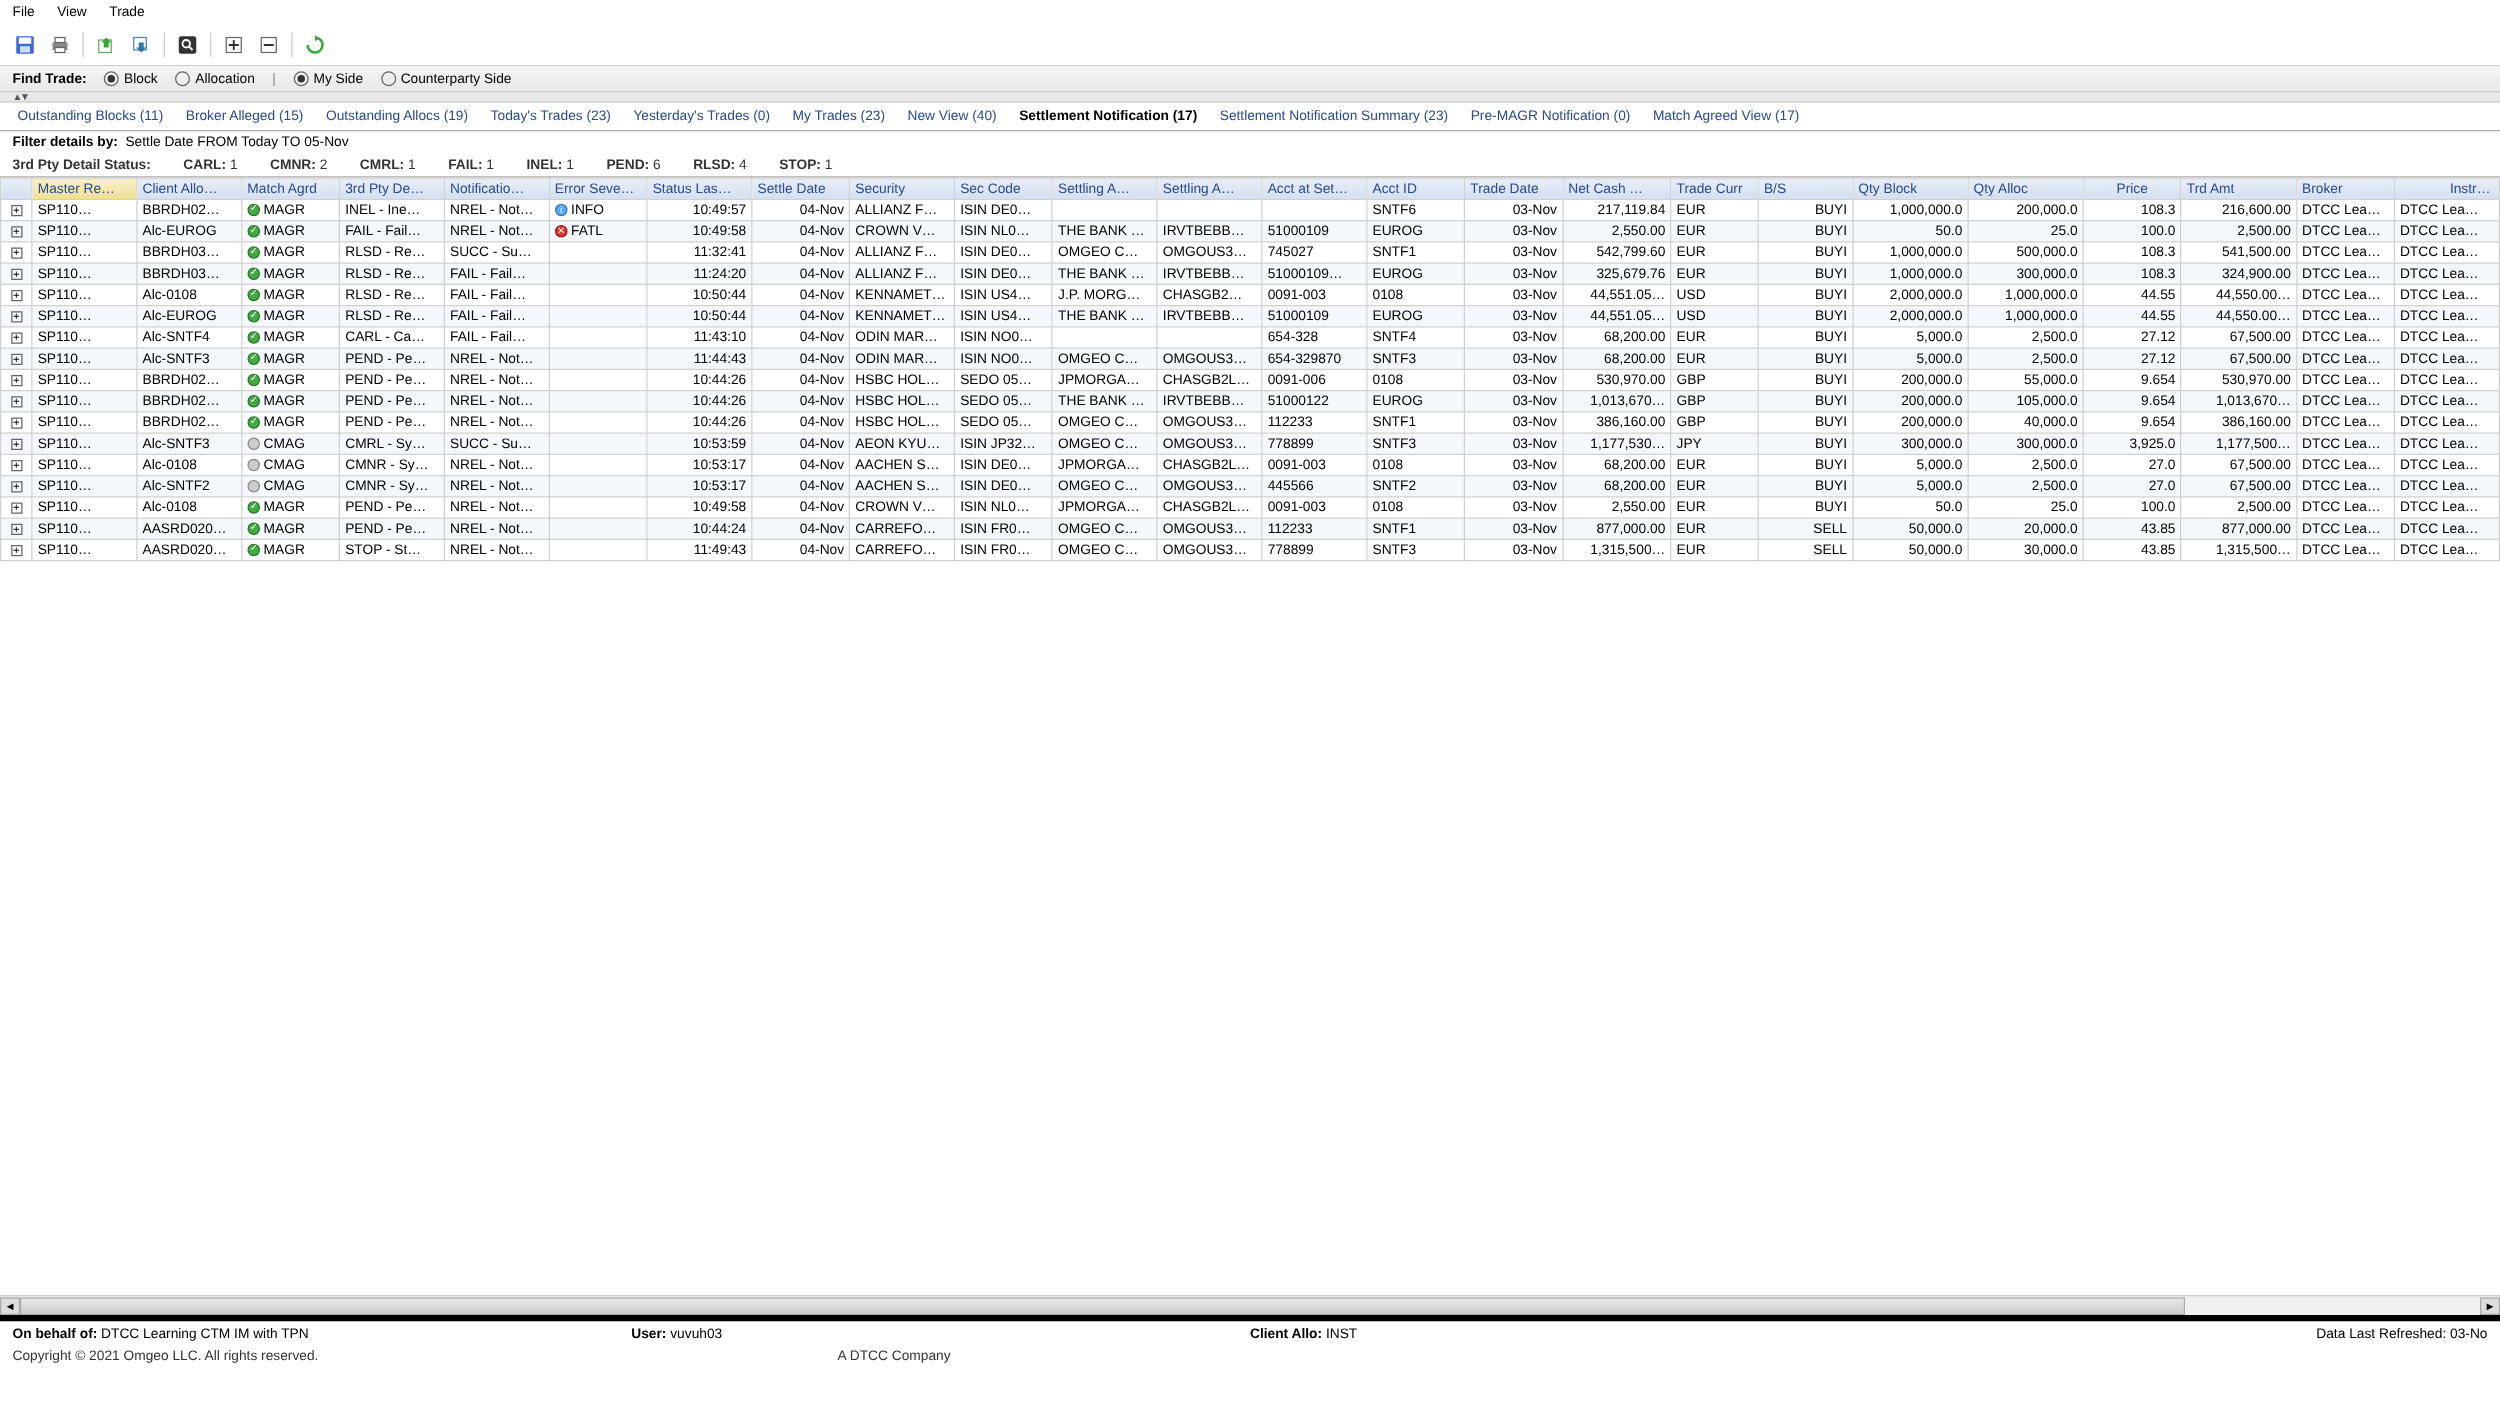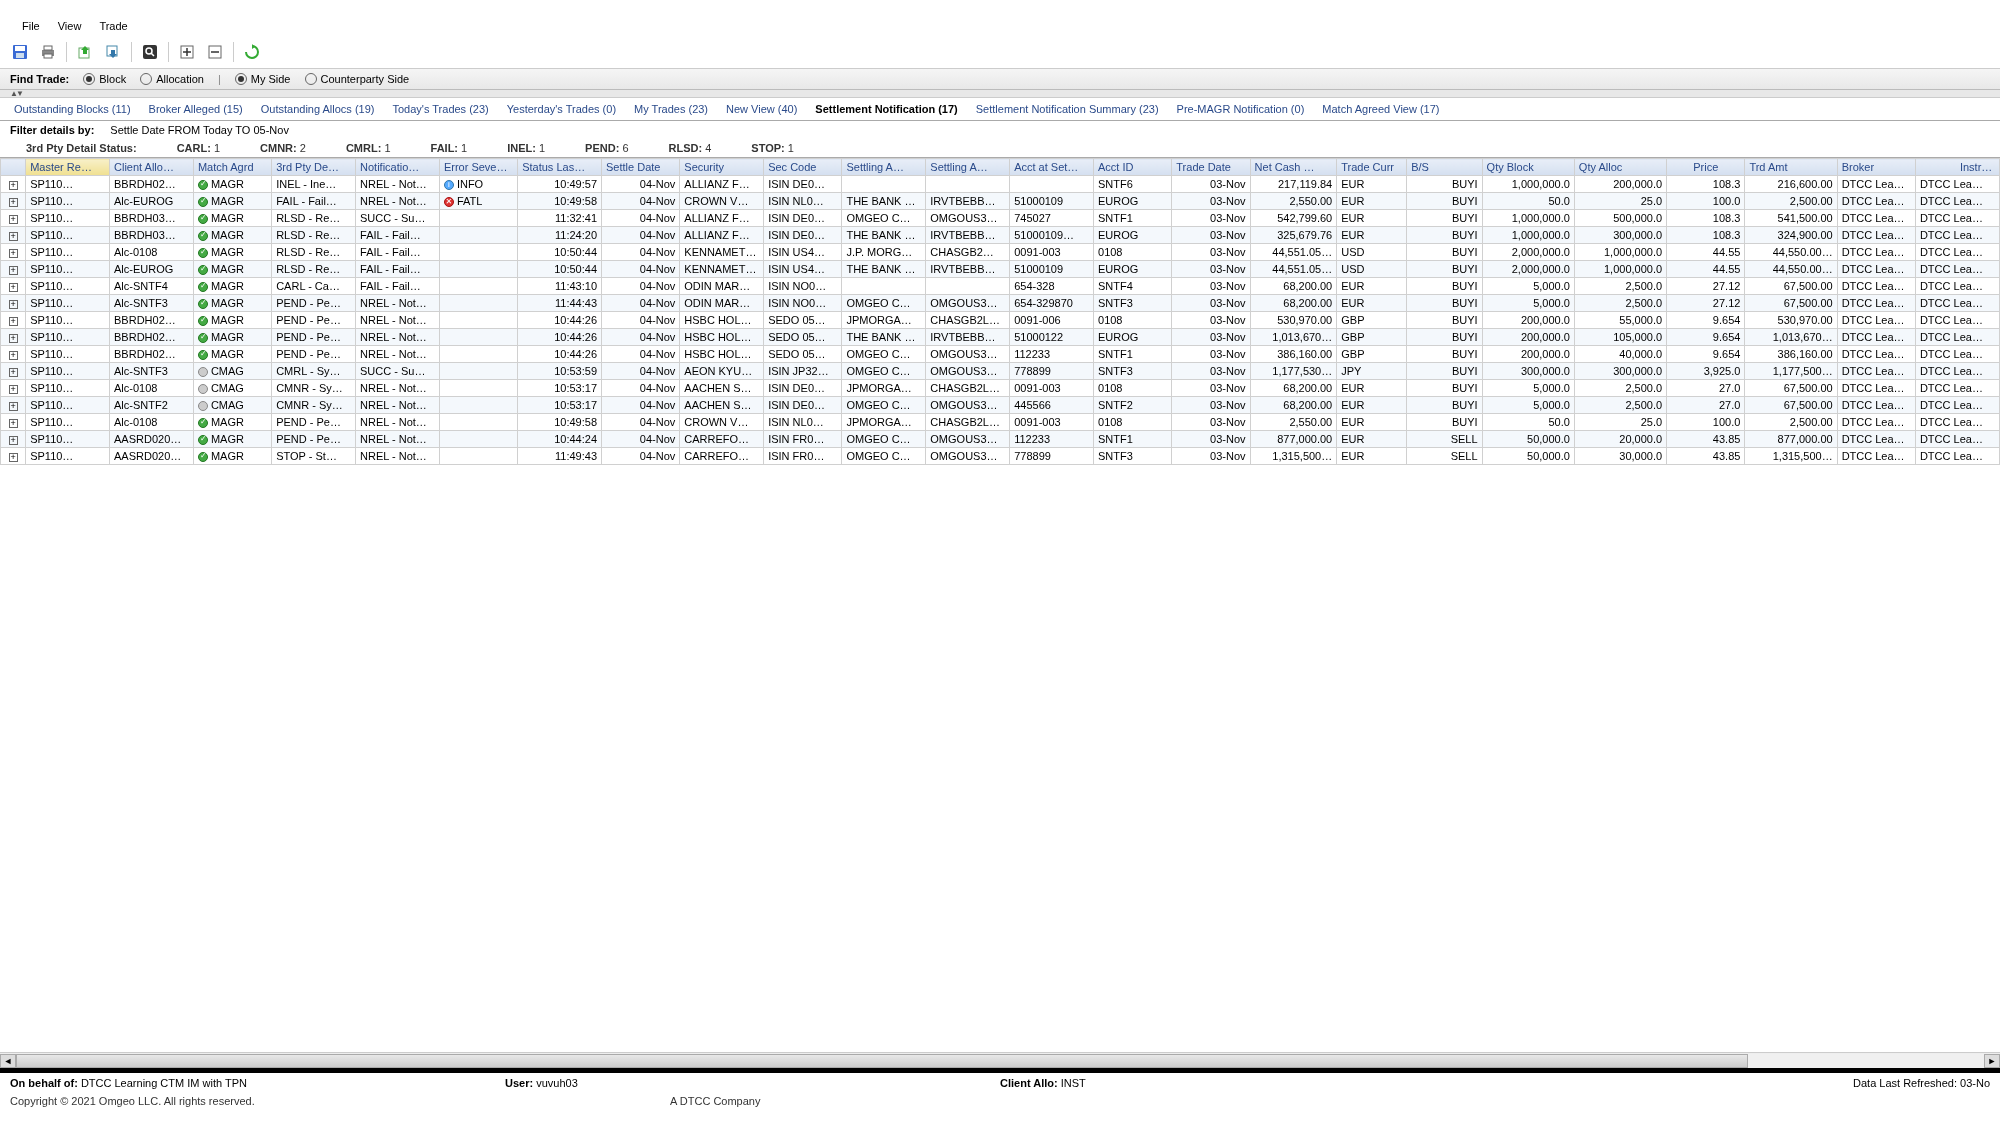--- a/index.html
+++ b/index.html
@@ -1,32 +1,32 @@
 <!DOCTYPE html>
 <html><head>
 <meta charset="utf-8">
 <style>
 * { box-sizing: border-box; margin: 0; padding: 0; }
 body { font-family: Tahoma, Arial, sans-serif; font-size: 11px; background: #fff; color: #000; overflow: hidden; }
-.menubar { padding: 4px 22px; display: flex; gap: 18px; margin-top: 16px; }
+.menubar { padding: 4px 10px; display: flex; gap: 18px; }
 .menubar span { cursor: pointer; }
 .toolbar { padding: 4px 8px; display: flex; gap: 4px; align-items: center; border-bottom: 1px solid #ccc; }
 .tbtn { width: 24px; height: 24px; display: flex; align-items: center; justify-content: center; border: 1px solid transparent; border-radius: 2px; cursor: pointer; }
 .tsep { width: 1px; height: 20px; background: #ccc; margin: 0 2px; }
 .filterbar { background: linear-gradient(#f5f5f5,#e8e8e8); padding: 4px 10px; display: flex; align-items: center; gap: 14px; border-bottom: 1px solid #bbb; }
 .radio-lbl { display: flex; align-items: center; gap: 4px; cursor: pointer; }
 .radio { width: 12px; height: 12px; border: 1px solid #666; border-radius: 50%; display: inline-flex; align-items: center; justify-content: center; }
 .radio.checked::after { content:""; width:6px; height:6px; background:#333; border-radius:50%; }
 .collapse-handle { height: 8px; background:#e8e8e8; border-bottom:1px solid #ccc; display:flex; align-items:center; padding-left:10px; }
 .collapse-handle span { font-size:8px; letter-spacing:-2px; color:#555; }
 .tabs { display:flex; gap:2px; padding: 2px 6px 0; border-bottom:1px solid #aaa; flex-wrap:nowrap; overflow:hidden; }
 .tab { padding: 3px 8px; color:#2a4a8a; cursor:pointer; white-space:nowrap; border-bottom:2px solid transparent; }
 .tab.active { font-weight:bold; color:#000; }
-.details-row { padding: 3px 10px; display:flex; gap:16px; }
-.status-row { padding: 3px 26px; display:flex; gap:40px; font-weight:bold; color:#333; }
+.details-row { padding: 3px 10px; display:flex; gap:6px; }
+.status-row { padding: 3px 10px; display:flex; gap:26px; font-weight:bold; color:#333; }
 .status-row span span { font-weight:normal; }
 .grid-wrap { overflow:auto; border-top:1px solid #aaa; height: calc(100vh - 230px); }
 table { border-collapse: collapse; table-layout: fixed; width: 2000px; }
 th, td { border: 1px solid #d0d0d0; padding: 1px 4px; white-space: nowrap; overflow: hidden; text-overflow: ellipsis; height: 17px; font-size: 11px; }
 th { background: linear-gradient(#e8eef8,#d4dff0); color:#2a4a8a; font-weight:normal; text-align:left; position:sticky; top:0; cursor:pointer; }
 th.selected { background: linear-gradient(#f8f0c8,#f0e090); }
 tr:nth-child(even) td { background:#f4f8fc; }
 tr:nth-child(odd) td { background:#fff; }
 td.num { text-align:right; }
 td.expand { text-align:center; width:18px; }

